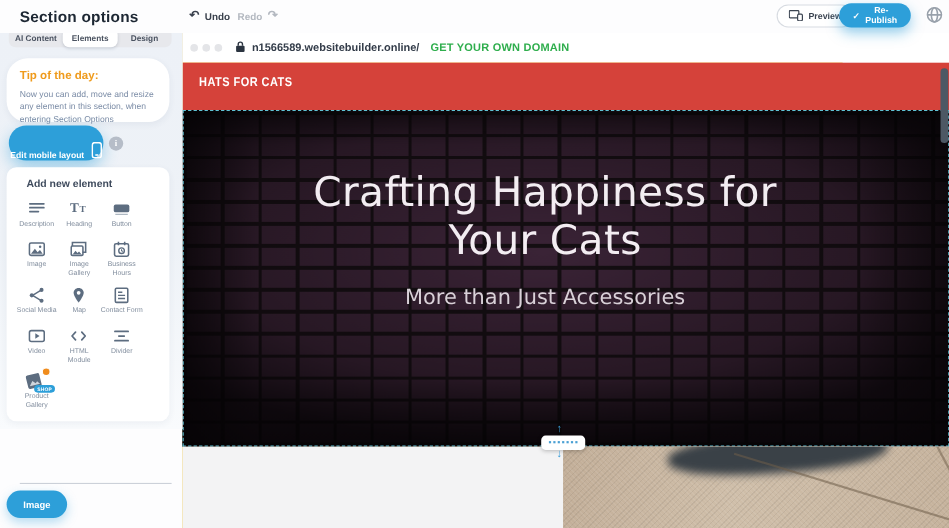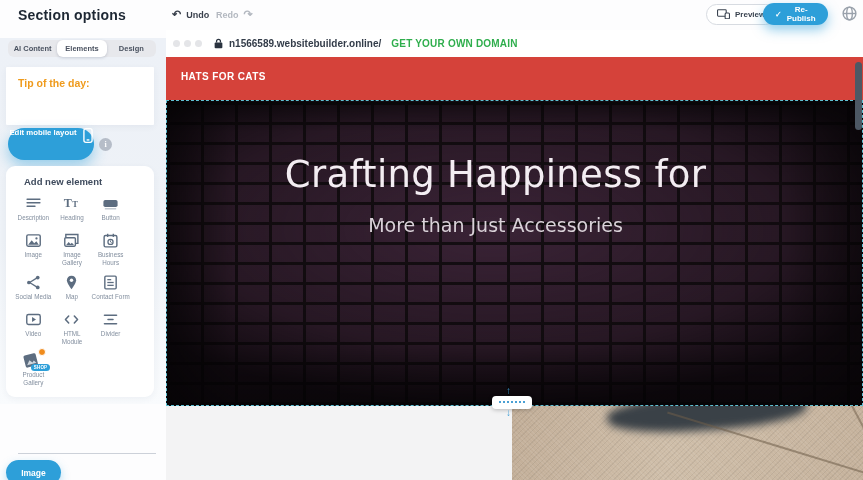--- a/index.html
+++ b/index.html
@@ -13,30 +13,30 @@
   .redo-group { position:absolute; left:216px; top:9px; display:flex; align-items:center; gap:5px; font-size:9px; font-weight:bold; color:#b3b8c0; cursor:pointer; }
   .arrow-glyph { font-size:11px; line-height:1; }
   .preview-btn { position:absolute; left:706px; top:4px; height:21px; padding:0 10px; display:flex; align-items:center; gap:5px;
     background:#fff; border:1px solid #d7dbe1; border-radius:12px; font-size:8px; font-weight:bold; color:#3a4350; cursor:pointer; }
   .republish-btn { position:absolute; left:763px; top:3px; height:22px; padding:0 12px; display:flex; align-items:center; gap:5px;
     background:#2d9fd9; border:none; border-radius:13px; font-size:8px; font-weight:bold; color:#fff;
     box-shadow:0 5px 12px rgba(45,159,217,.5); cursor:pointer; }
   .globe-btn { position:absolute; left:841px; top:5px; width:18px; height:18px; cursor:pointer; }
 
   
-  .sidebar { position:absolute; left:0; top:38px; width:166px; height:366px;
+  .sidebar { position:absolute; left:0; top:24px; width:166px; height:366px;
     background:linear-gradient(180deg,#edf1f7 0%,#eef2f7 55%,#f9fbfd 100%); z-index:20; }
   .tabs { position:absolute; left:8px; top:2px; width:148px; height:17px; background:#e7e8ec; border-radius:6px; display:flex; }
   .tab { flex:1; display:flex; align-items:center; justify-content:center; font-size:7.5px; font-weight:bold; color:#4a5260; cursor:pointer; border-radius:6px; }
   .tab.active { background:#fff; box-shadow:0 1px 3px rgba(40,55,80,.2); }
-  .tip-card { position:absolute; left:6px; top:29px; width:148px; height:58px; background:#fff; border-radius:1px; padding:10px 12px; box-shadow:0 2px 6px rgba(50,70,110,.06); }
+  .tip-card { position:absolute; left:6px; top:29px; width:148px; height:58px; background:#fff; border-radius:19px; padding:10px 12px; box-shadow:0 2px 6px rgba(50,70,110,.06); }
   .tip-title { font-size:10.5px; font-weight:bold; color:#ef9b1d; margin-bottom:5px; }
   .tip-body { font-size:7.8px; color:#7b8ca6; line-height:1.45; }
   .edit-mobile-btn { position:absolute; left:8px; top:90px; width:86px; height:32px; background:#2d9fd9; border:none; border-radius:18px;
-    display:flex; align-items:flex-start; justify-content:center; gap:6px; color:#fff; font-size:7.8px; font-weight:bold;
+    display:flex; align-items:flex-end; justify-content:center; gap:6px; color:#fff; font-size:7.8px; font-weight:bold;
     box-shadow:0 6px 14px rgba(45,159,217,.45); cursor:pointer; }
   .info-icon { position:absolute; left:99px; top:100px; width:13px; height:13px; border-radius:50%; background:#b6bdc8; color:#fff;
     font-size:8px; font-weight:bold; display:flex; align-items:center; justify-content:center; font-family:"Liberation Serif",serif; cursor:pointer; }
   .add-card { position:absolute; left:6px; top:128px; width:148px; height:231px; background:#fff; border-radius:9px; padding:10px 24px 6px 8px; box-shadow:0 2px 6px rgba(50,70,110,.06); }
   .add-title { font-size:9.5px; font-weight:bold; color:#3f4b5d; margin:0 0 8px 10px; }
   .el-grid { display:grid; grid-template-columns:repeat(3,1fr); row-gap:7px; }
   .el-item { display:flex; flex-direction:column; align-items:center; cursor:pointer; min-height:30px; }
   .el-item svg { display:block; }
   .el-label { font-size:6.3px; color:#828e9e; text-align:center; margin-top:2px; line-height:1.25; }
   .pg-wrap { position:relative; width:22px; height:17px; }
@@ -138,20 +138,21 @@
 <div class="sidebar">
 
   <div class="tabs">
     <div class="tab">AI Content</div>
     <div class="tab active">Elements</div>
     <div class="tab">Design</div>
   </div>
 
   <div class="tip-card">
     <div class="tip-title">Tip of the day:</div>
+    <div class="tip-body">Now you can add, move and resize any element in this section, when entering Section Options</div>
   </div>
 
   <button class="edit-mobile-btn">
     <span>Edit mobile layout</span>
     <span>
       <svg width="10" height="15" viewBox="0 0 14 22">
           <rect x="1" y="1" width="12" height="20" rx="3" fill="none" stroke="#fff" stroke-width="2"></rect>
           <line x1="5" y1="17.5" x2="9" y2="17.5" stroke="#fff" stroke-width="2"></line>
         </svg>
     </span>
@@ -340,20 +341,21 @@
   </div>
 
   <div class="site-header">
     <div class="site-logo">HATS FOR CATS</div>
   </div>
 
   <div class="hero">
     <div class="hero-content">
       <div class="hero-h1">
         <span>Crafting Happiness for</span><br>
+        <span>Your Cats</span>
       </div>
       <div class="hero-sub">More than Just Accessories</div>
     </div>
   </div>
 
   <div class="resize-handle">
     <span class="resize-up">↑</span>
     <span class="resize-dots"></span>
     <span class="resize-down">↓</span>
   </div>

